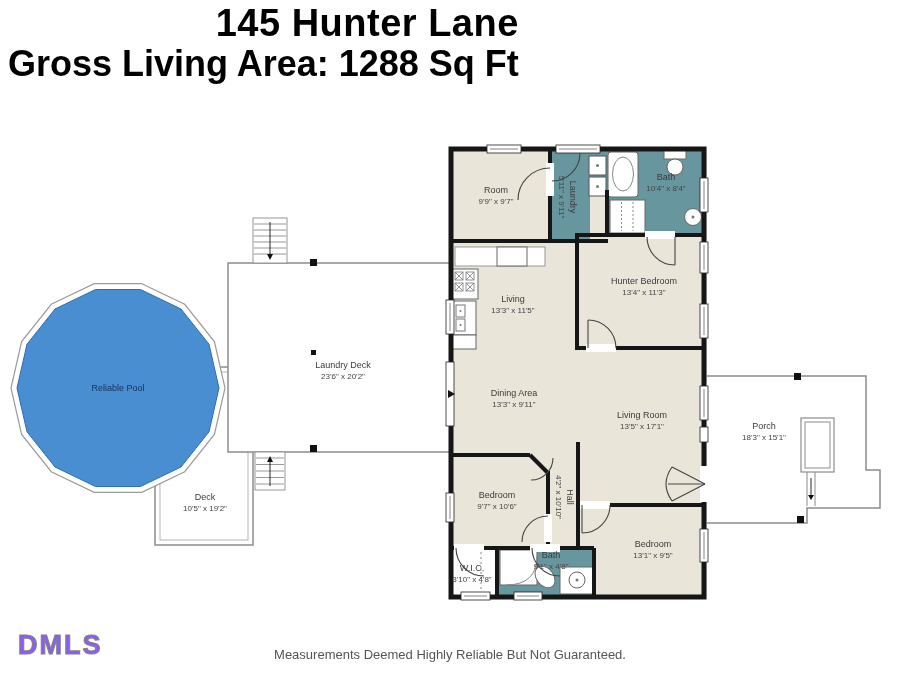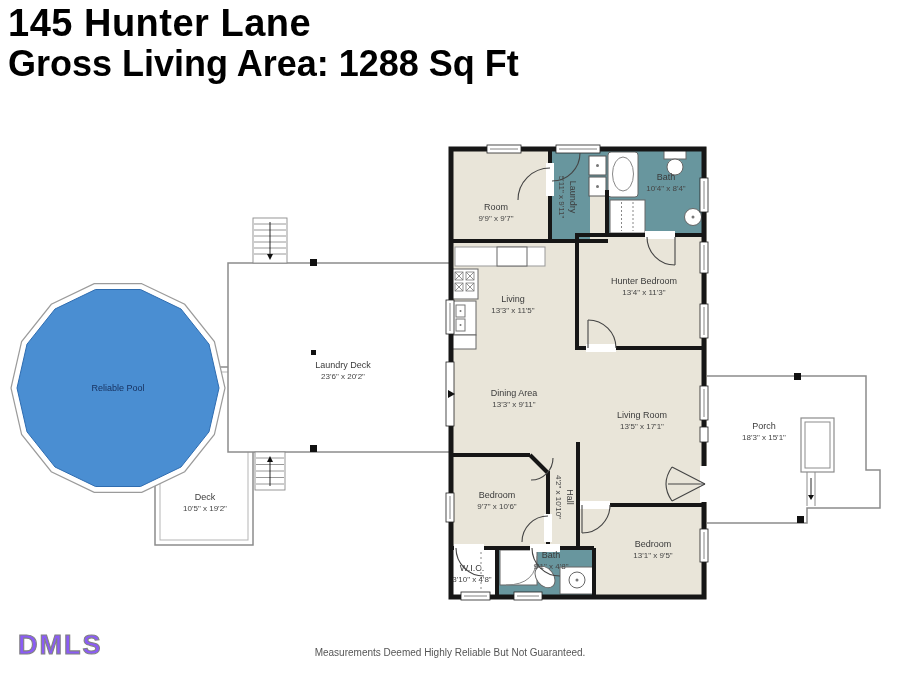--- a/index.html
+++ b/index.html
@@ -1,32 +1,32 @@
 <!DOCTYPE html>
 <html><head>
 <meta charset="utf-8">
 <style>
   html,body{margin:0;padding:0;background:#fff;}
   body{width:900px;height:675px;overflow:hidden;position:relative;
        font-family:"Liberation Sans", sans-serif;}
   .stage{position:absolute;inset:0;width:900px;height:675px;}
-  .hdr{position:absolute;left:8px;top:4px;}
+  .hdr{position:absolute;left:8px;top:4px;text-align:right;}
   .title{font-size:38px;font-weight:900;color:#000;letter-spacing:0.5px;line-height:1.05;}
   .subtitle{font-size:36px;font-weight:700;color:#000;line-height:1.1;}
   svg.plan{position:absolute;left:0;top:0;}
   .rlabel{position:absolute;transform:translate(-50%,-50%);text-align:center;
           color:#3b3b3b;line-height:1.3;white-space:nowrap;pointer-events:none;}
   .rlabel.rot{transform:translate(-50%,-50%) rotate(90deg);}
   .rname{display:block;font-size:9px;}
   .rdims{display:block;font-size:8px;color:#454545;}
   .pool-label{color:#16305e;font-size:9px;}
   .logo{position:absolute;left:18px;top:630px;font-size:27px;font-weight:700;
         letter-spacing:2px;color:#8b5cf6;-webkit-text-stroke:1.1px #828282;}
   .disclaimer{position:absolute;left:50%;top:647px;transform:translateX(-50%);
-        font-size:10px;color:#555;}
+        font-size:13px;color:#555;}
 </style>
 </head>
 <body>
 
 <div class="stage">
 
   <div class="hdr">
     <div class="title">145 Hunter Lane</div>
     <div class="subtitle">Gross Living Area: 1288 Sq Ft</div>
   </div>
@@ -226,21 +226,21 @@
 
       <g>
         <line x1="705" y1="484" x2="672" y2="467"></line>
         <line x1="705" y1="484" x2="672" y2="501"></line>
         <line x1="705" y1="484" x2="668" y2="484"></line>
         <path d="M 672,467 Q 660,484 672,501"></path>
       </g>
     </g>
   </svg>
 
-  <div class="rlabel" style="left:496px;top:213px">
+  <div class="rlabel" style="left:496px;top:196px">
     <span class="rname">Room</span>
     <span class="rdims">9'9" x 9'7"</span>
   </div>
   <div class="rlabel rot" style="left:567px;top:197px">
     <span class="rname">Laundry</span>
     <span class="rdims">5'11" x 9'11"</span>
   </div>
   <div class="rlabel" style="left:666px;top:183px">
     <span class="rname">Bath</span>
     <span class="rdims">10'4" x 8'4"</span>

